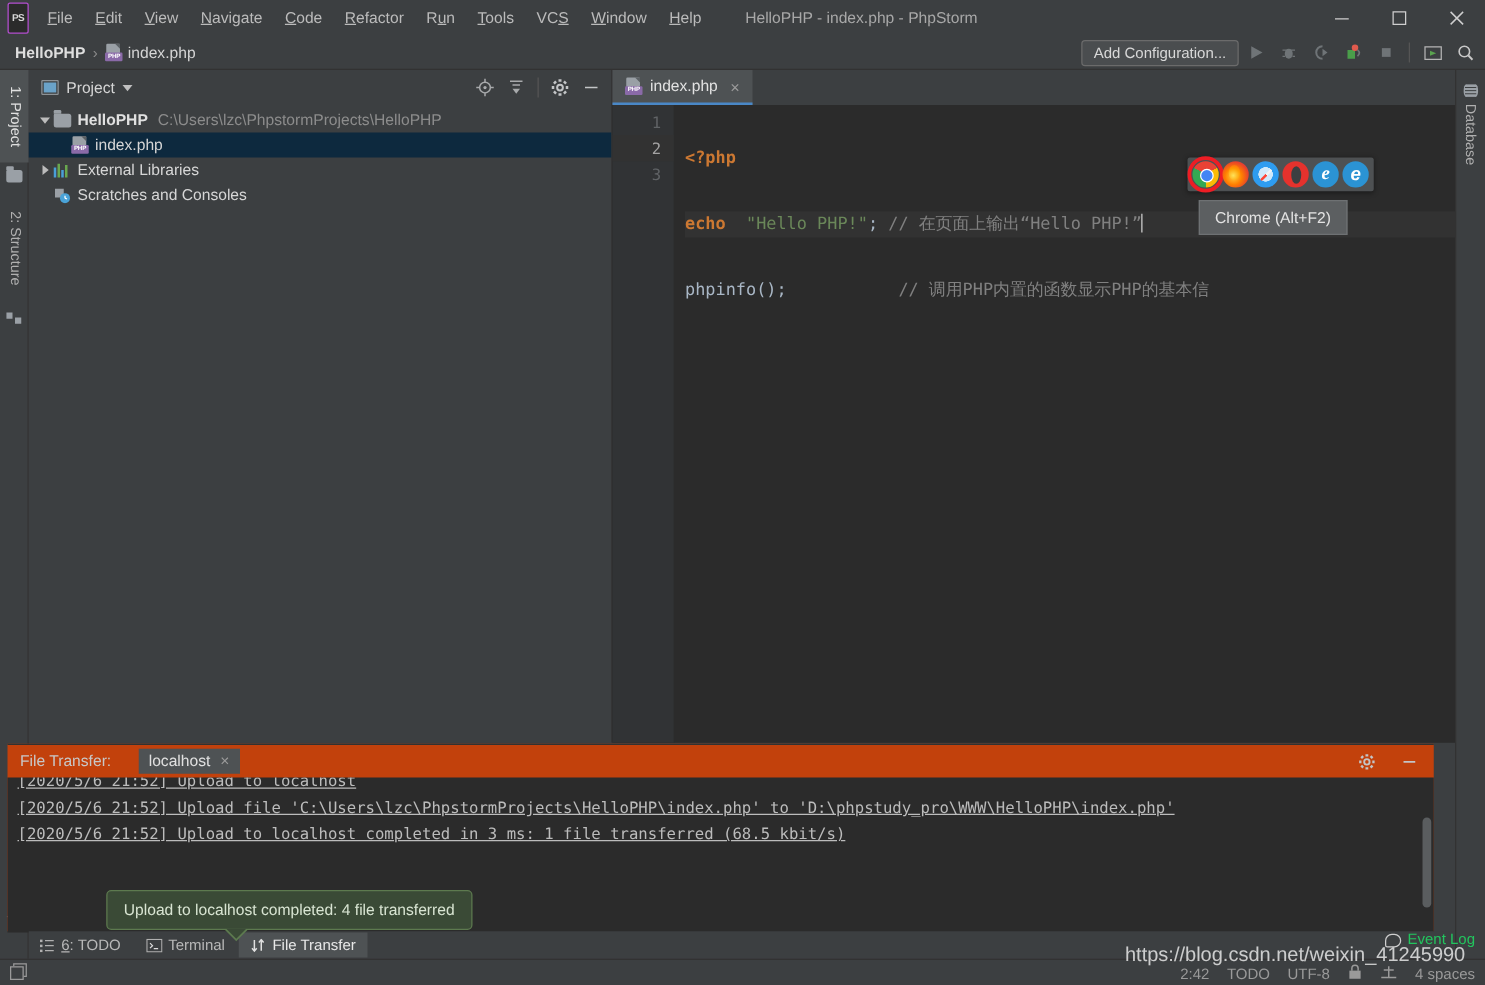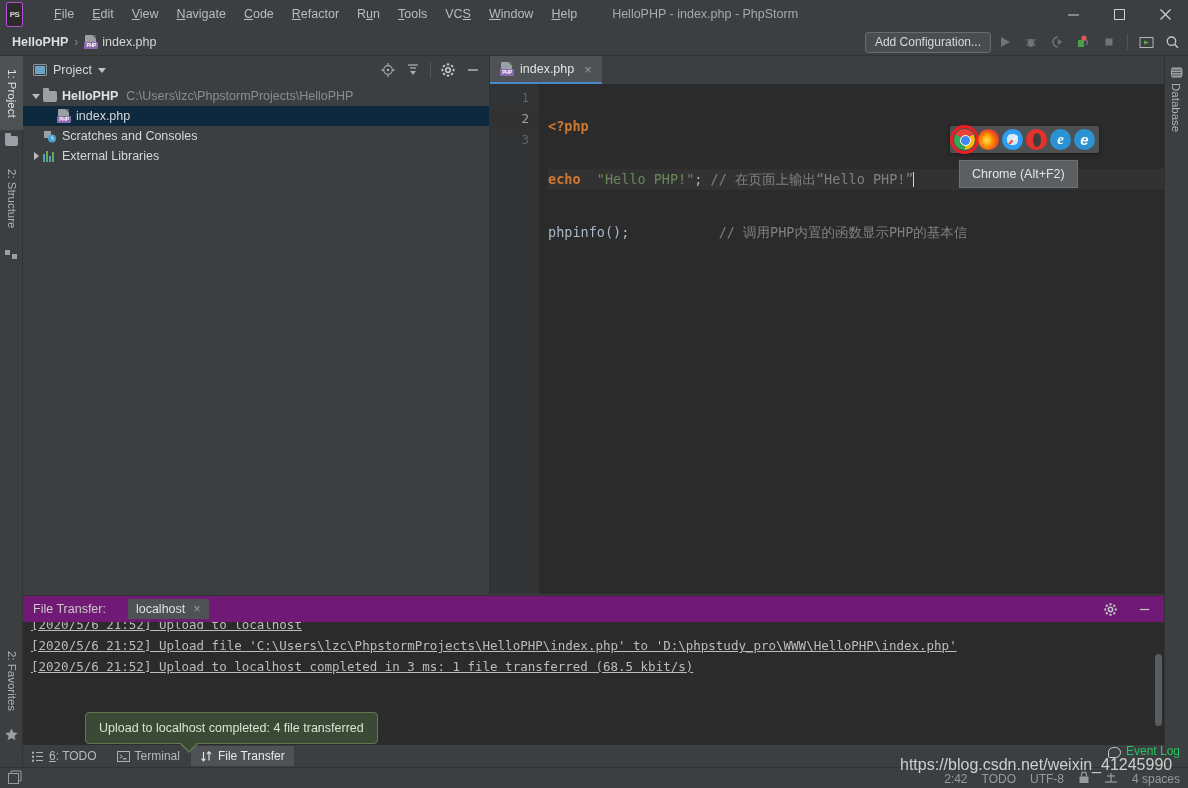--- a/index.html
+++ b/index.html
@@ -12,21 +12,21 @@
     overflow: hidden;
   }
   #app { position: relative; width: 1188px; height: 788px; }
 
   
   .titlebar {
     position: absolute; left: 0; top: 0; width: 1188px; height: 28px;
     background: #3c3f41; display: flex; align-items: center;
   }
   .ps-logo {
-    width: 17px; height: 25px; margin-left: 6px; margin-right: 22px;
+    width: 17px; height: 25px; margin-left: 6px; margin-right: 6px;
     background: #2b2b2b; border: 1.5px solid #b44fd0;
     border-radius: 2px; position: relative;
     display: flex; align-items: center; justify-content: center;
     font-size: 8px; font-weight: bold; color: #d7d7d7; letter-spacing: -.5px;
   }
   .menu { display: flex; align-items: center; gap: 0px; }
   .menu-item {
     padding: 4px 9px; color: #bbbbbb; font-size: 12.5px;
     white-space: nowrap; cursor: default;
   }
@@ -257,22 +257,22 @@
     font-family: "Liberation Serif", serif;
   }
   .ic-ie {
     background: #2b93d4; color: #fff; font-style: italic; font-weight: bold;
     font-size: 15px; text-align: center; line-height: 21px;
     font-family: "Liberation Sans", sans-serif;
   }
 
   
   .ft-panel {
-    position: absolute; left: 23px; top: 595px; width: 1141px; height: 150px;
-    background: #701a75; border-top: 1px solid #323232;
+    position: absolute; left: 6px; top: 595px; width: 1141px; height: 150px;
+    background: #c2410c; border-top: 1px solid #323232;
   }
   .ft-head {
     height: 26px; display: flex; align-items: center; position: relative;
     font-size: 12.5px; color: #c8c8c8;
   }
   .ft-head .lbl { margin-left: 10px; }
   .ft-tab {
     margin-left: 22px; padding: 3px 8px; background: #4e5254;
     color: #e0e0e0; display: flex; align-items: center; gap: 8px;
   }
@@ -552,42 +552,42 @@
       <div class="tree-row selected">
         <span class="twisty"></span>
         <span class="twisty"></span>
         <span class="php-icon" style="margin-right:5px;">
             <span class="sheet"></span>
             <span class="tag">PHP</span>
           </span>
         <span>index.php</span>
       </div>
       <div class="tree-row">
+        <span class="twisty">
+            <span class="tri-right"></span>
+          </span>
+        <span class="lib-icon">
+          <i style="height:8px;background:#4a9ed8"></i>
+            <i style="height:11px;background:#6aa84f"></i>
+            <i style="height:6px;background:#4a9ed8"></i>
+            <i style="height:10px;background:#6aa84f"></i>
+        </span>
+        <span>External Libraries</span>
+      </div>
+      <div class="tree-row">
         <span class="twisty"></span>
         <span style="width:14px;height:13px;margin-right:5px;position:relative;display:inline-block">
           <svg width="14" height="13" viewBox="0 0 14 13">
               <polygon points="1,1 8,1 8,8 1,8" fill="#9aa0a6"></polygon>
               <circle cx="9" cy="8.5" r="4" fill="#4aa3d8"></circle>
               <line x1="9" y1="6.5" x2="9" y2="8.5" stroke="#fff" stroke-width="1"></line>
               <line x1="9" y1="8.5" x2="10.6" y2="9.2" stroke="#fff" stroke-width="1"></line>
             </svg>
         </span>
         <span>Scratches and Consoles</span>
-      </div>
-      <div class="tree-row">
-        <span class="twisty">
-            <span class="tri-right"></span>
-          </span>
-        <span class="lib-icon">
-          <i style="height:8px;background:#4a9ed8"></i>
-            <i style="height:11px;background:#6aa84f"></i>
-            <i style="height:6px;background:#4a9ed8"></i>
-            <i style="height:10px;background:#6aa84f"></i>
-        </span>
-        <span>External Libraries</span>
       </div>
     </div>
   </div>
 
   <div class="editor-area">
     <div class="tabs-bar">
       <div class="etab">
         <span class="php-icon">
             <span class="sheet"></span>
             <span class="tag">PHP</span>

